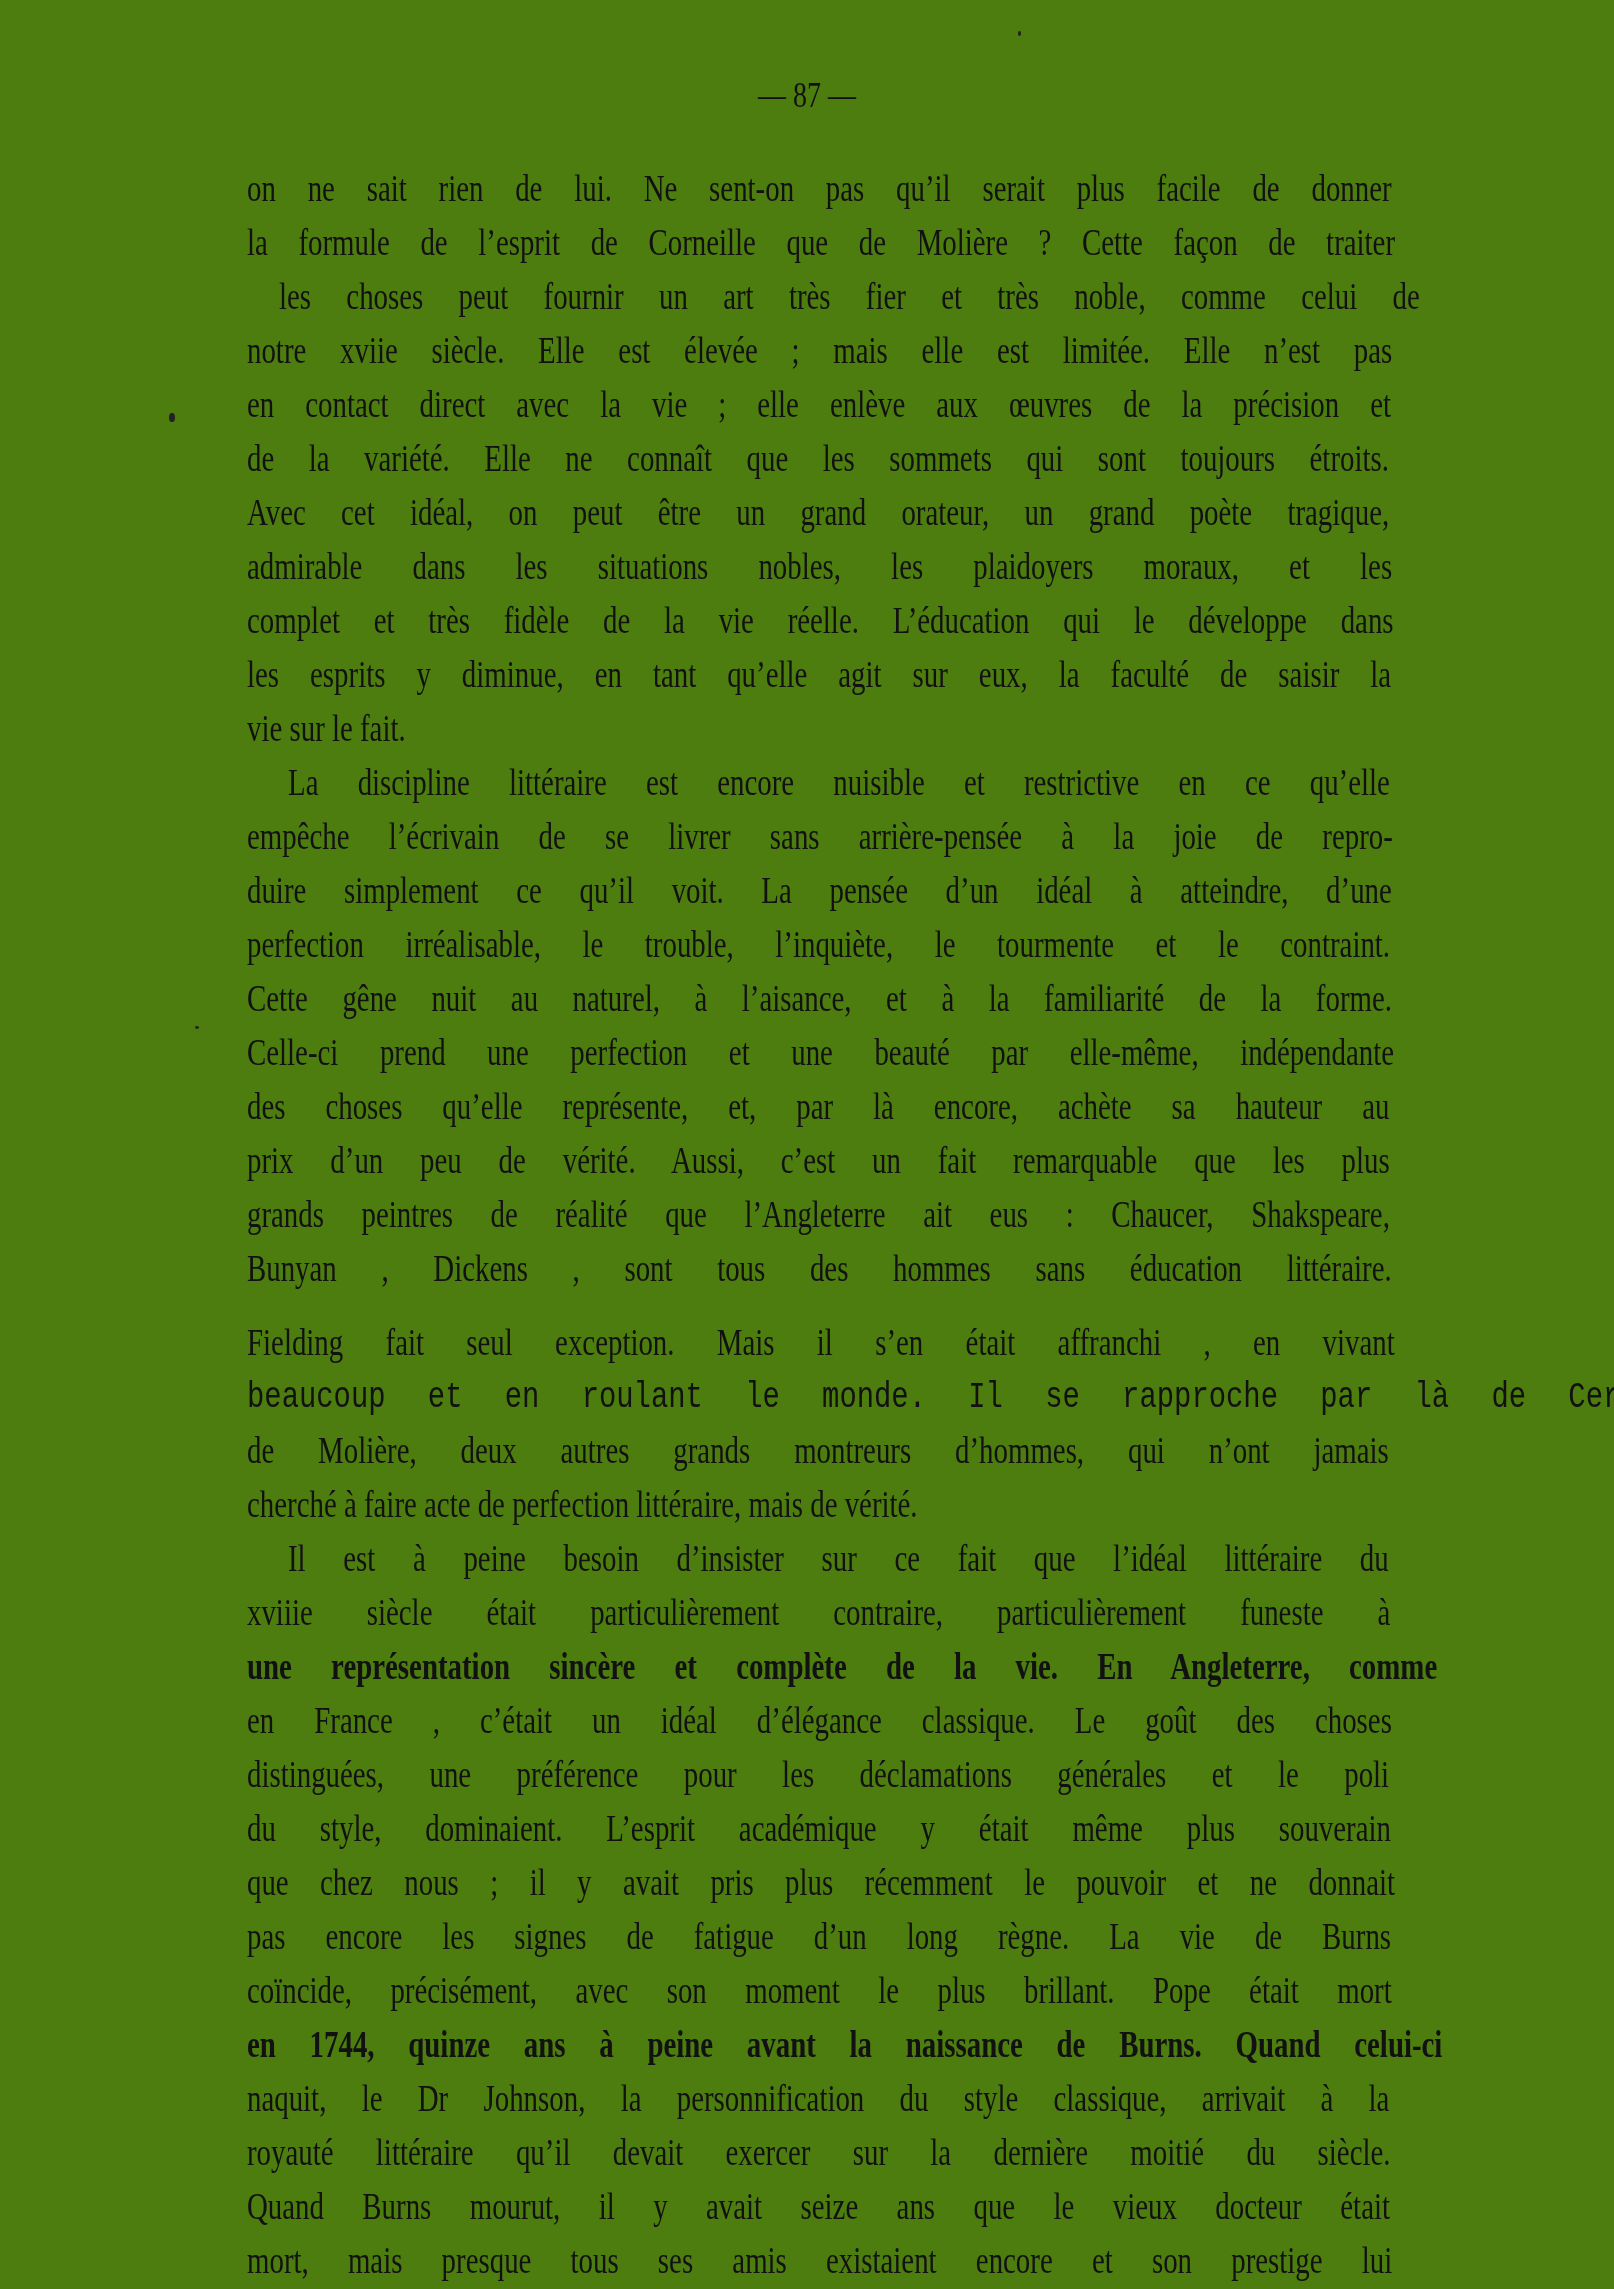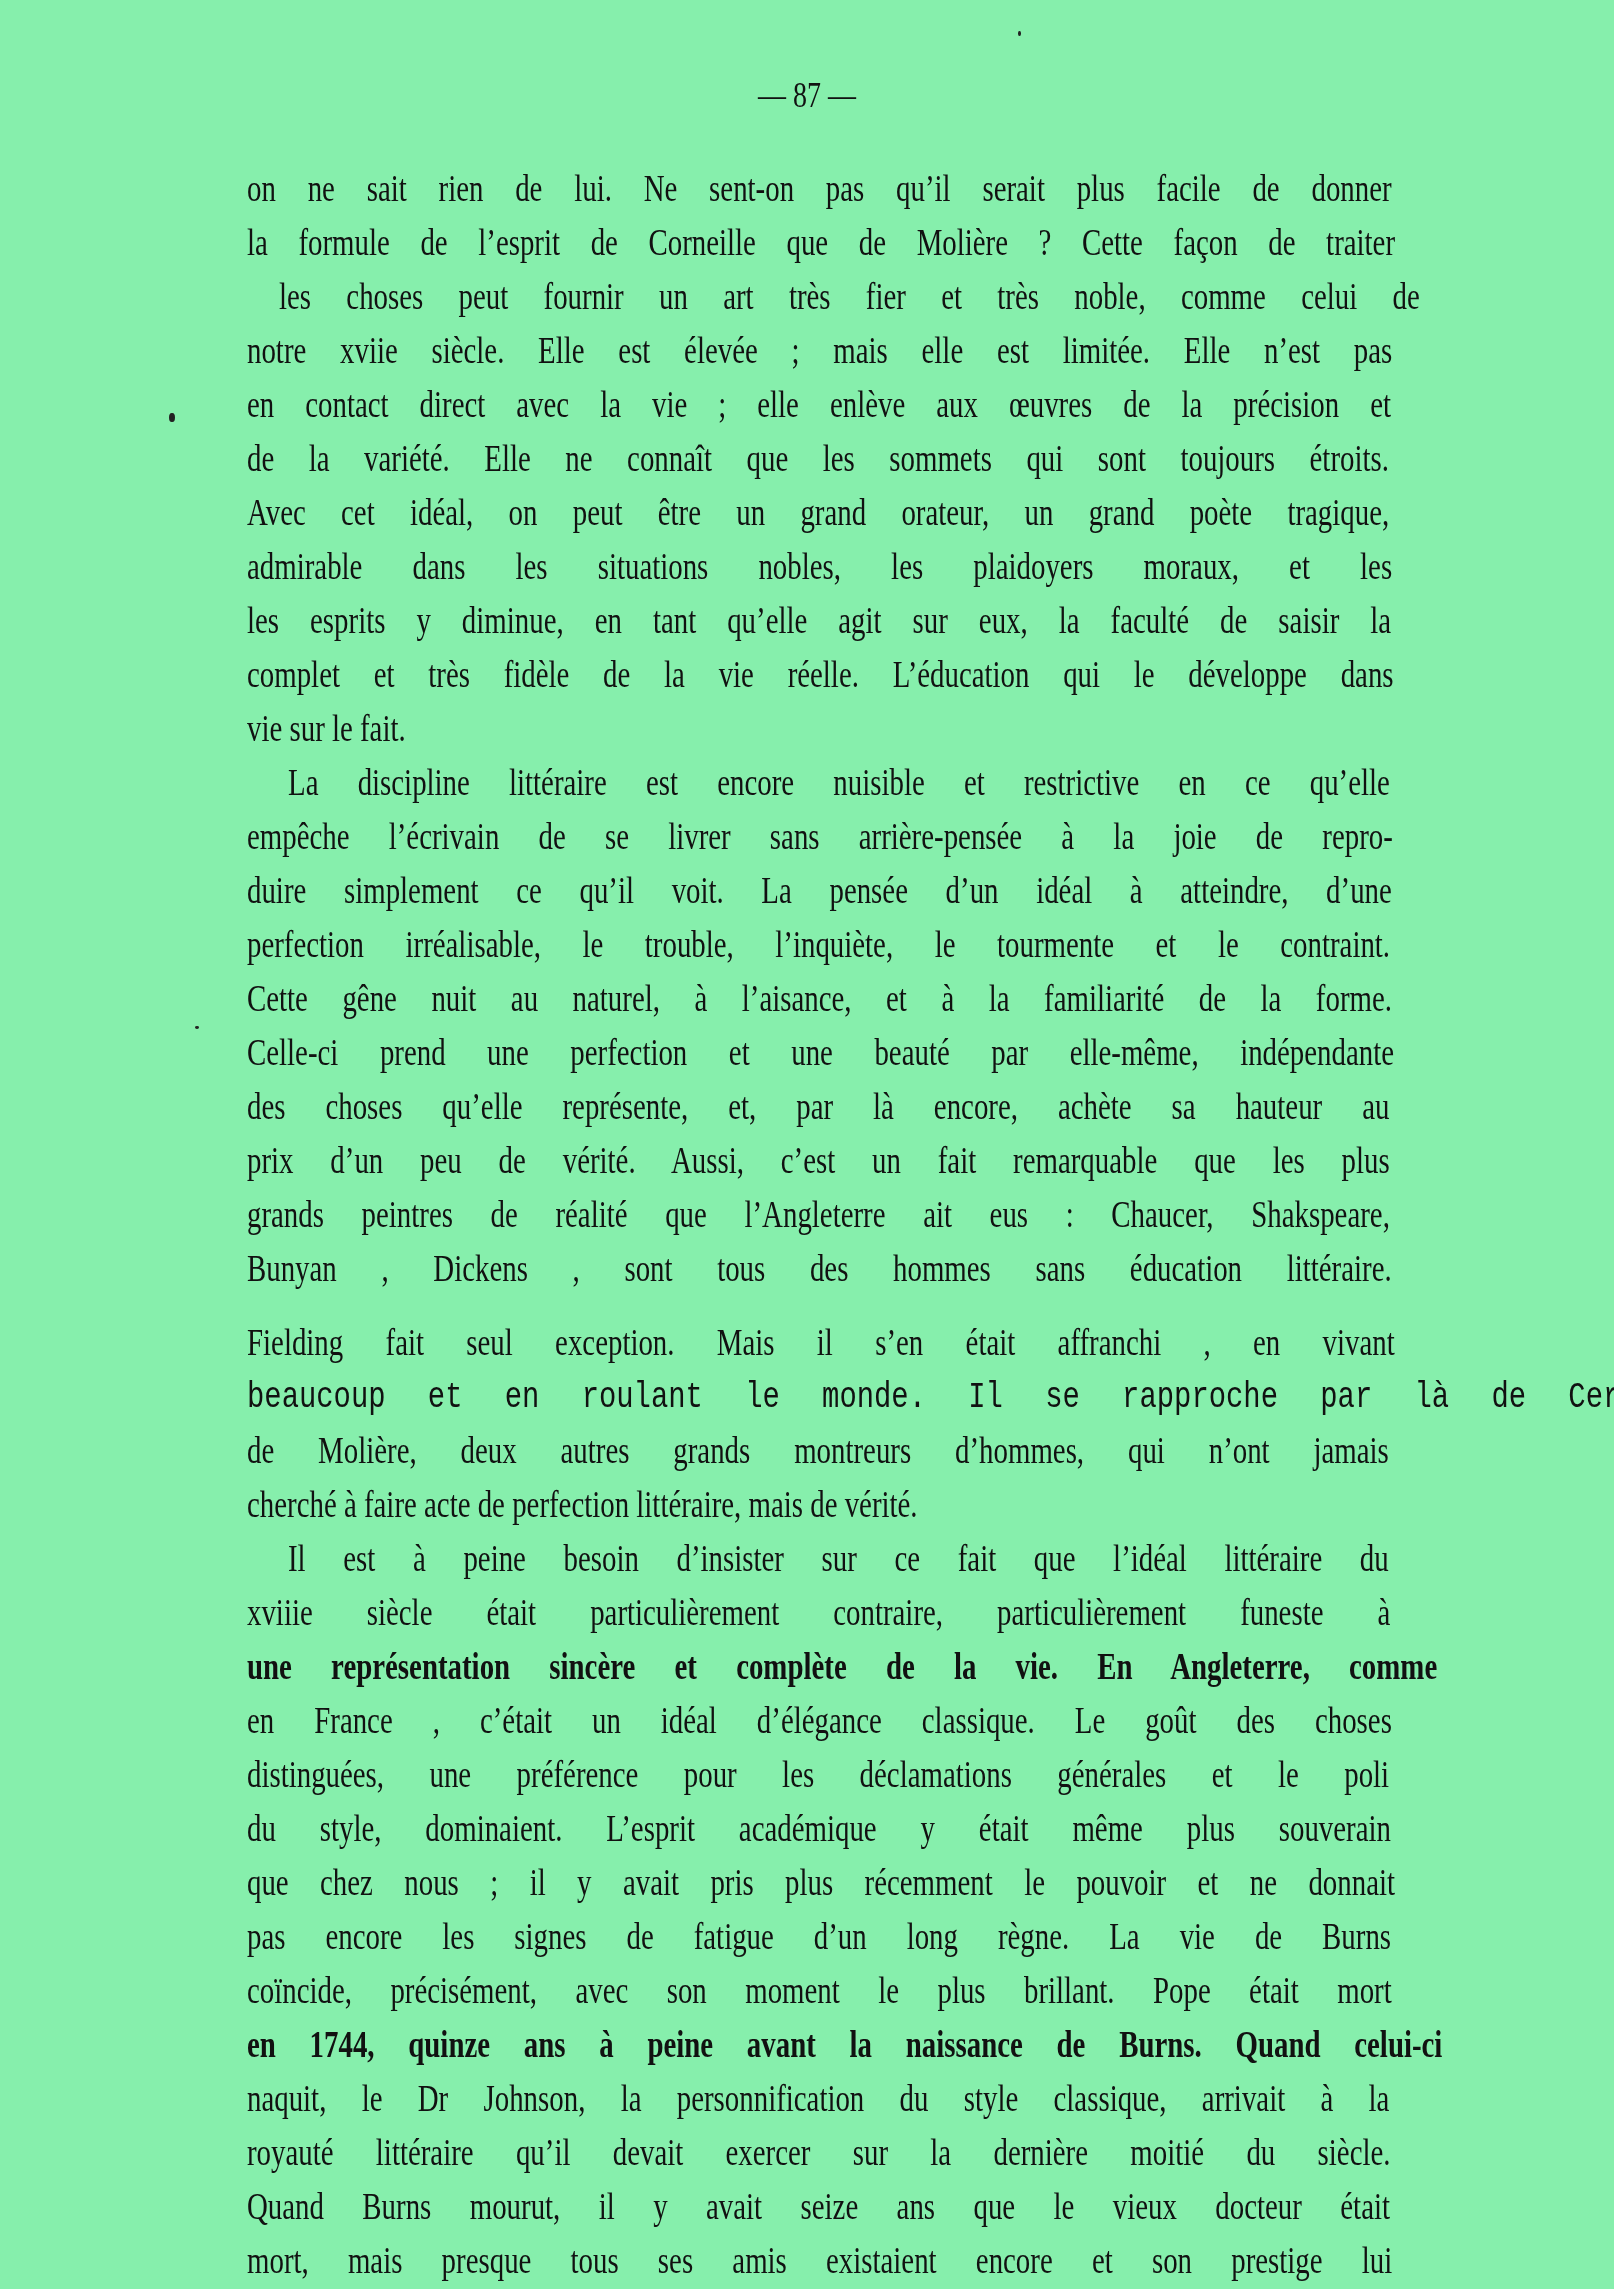--- a/index.html
+++ b/index.html
@@ -1,17 +1,17 @@
 <!DOCTYPE html>
 <html style="font-size:14.8px"><head>
 <meta charset="utf-8">
 <style>
   html, body { margin: 0; padding: 0; background: #ffffff; }
   body { width: 1614px; height: 2290px; position: relative; overflow: hidden; }
-  .page { position: absolute; left: 0; top: 0; width: 1614px; height: 2290px; background: #86efac; }
+  .page { position: absolute; left: 0; top: 0; width: 1614px; height: 2290px; background: #4d7c0f; }
   .folio {
     position: absolute; left: 0; width: 1614px; top: 76px; text-align: center;
     font-family: "Liberation Serif", serif; font-size: 35px; color: #111;
     transform: scaleX(0.8);
   }
   .textblock {
     position: absolute; left: 247px; top: 162px; width: 1143px;
   }
   .line {
     display: block; height: 54px; line-height: 54px;
@@ -33,22 +33,22 @@
   <div class="folio">— 87 —</div>
   <div class="textblock" id="textblock">
       <div class="line" style="text-align: left; text-align-last: left;"><span class="inner" style="word-spacing: 31.5px; transform: scaleX(0.78);">on ne sait rien de lui. Ne sent-on pas qu’il serait plus facile de donner</span></div>
       <div class="line" style="text-align: left; text-align-last: left;"><span class="inner" style="word-spacing: 30px; transform: scaleX(0.78);">la formule de l’esprit de Corneille que de Molière ? Cette façon de traiter</span></div>
       <div class="line" style="text-align: left; text-align-last: left; margin-left: 32px;"><span class="inner" style="word-spacing: 36px; transform: scaleX(0.78);">les choses peut fournir un art très fier et très noble, comme celui de</span></div>
       <div class="line" style="text-align: left; text-align-last: left;"><span class="inner" style="word-spacing: 34px; transform: scaleX(0.78);">notre xviie siècle. Elle est élevée ; mais elle est limitée. Elle n’est pas</span></div>
       <div class="line" style="text-align: left; text-align-last: left;"><span class="inner" style="word-spacing: 30.5px; transform: scaleX(0.78);">en contact direct avec la vie ; elle enlève aux œuvres de la précision et</span></div>
       <div class="line" style="text-align: left; text-align-last: left;"><span class="inner" style="word-spacing: 35px; transform: scaleX(0.78);">de la variété. Elle ne connaît que les sommets qui sont toujours étroits.</span></div>
       <div class="line" style="text-align: left; text-align-last: left;"><span class="inner" style="word-spacing: 36px; transform: scaleX(0.78);">Avec cet idéal, on peut être un grand orateur, un grand poète tragique,</span></div>
       <div class="line" style="text-align: left; text-align-last: left;"><span class="inner" style="word-spacing: 55px; transform: scaleX(0.78);">admirable dans les situations nobles, les plaidoyers moraux, et les</span></div>
+      <div class="line" style="text-align: left; text-align-last: left;"><span class="inner" style="word-spacing: 34px; transform: scaleX(0.78);">complet et très fidèle de la vie réelle. L’éducation qui le développe dans</span></div>
       <div class="line" style="text-align: left; text-align-last: left;"><span class="inner" style="word-spacing: 30.5px; transform: scaleX(0.78);">les esprits y diminue, en tant qu’elle agit sur eux, la faculté de saisir la</span></div>
-      <div class="line" style="text-align: left; text-align-last: left;"><span class="inner" style="word-spacing: 34px; transform: scaleX(0.78);">complet et très fidèle de la vie réelle. L’éducation qui le développe dans</span></div>
       <div class="line last" style="text-align: left; text-align-last: left;"><span class="inner" style="transform: scaleX(0.78);">vie sur le fait.</span></div>
       <div class="line indent" style="text-align: left; text-align-last: left;"><span class="inner" style="word-spacing: 41px; transform: scaleX(0.78);">La discipline littéraire est encore nuisible et restrictive en ce qu’elle</span></div>
       <div class="line" style="text-align: left; text-align-last: left;"><span class="inner" style="word-spacing: 41px; transform: scaleX(0.78);">empêche l’écrivain de se livrer sans arrière-pensée à la joie de repro-</span></div>
       <div class="line" style="text-align: left; text-align-last: left;"><span class="inner" style="word-spacing: 39px; transform: scaleX(0.78);">duire simplement ce qu’il voit. La pensée d’un idéal à atteindre, d’une</span></div>
       <div class="line" style="text-align: left; text-align-last: left;"><span class="inner" style="word-spacing: 44px; transform: scaleX(0.78);">perfection irréalisable, le trouble, l’inquiète, le tourmente et le contraint.</span></div>
       <div class="line" style="text-align: left; text-align-last: left;"><span class="inner" style="word-spacing: 35px; transform: scaleX(0.78);">Cette gêne nuit au naturel, à l’aisance, et à la familiarité de la forme.</span></div>
       <div class="line" style="text-align: left; text-align-last: left;"><span class="inner" style="word-spacing: 44px; transform: scaleX(0.78);">Celle-ci prend une perfection et une beauté par elle-même, indépendante</span></div>
       <div class="line" style="text-align: left; text-align-last: left;"><span class="inner" style="word-spacing: 42px; transform: scaleX(0.78);">des choses qu’elle représente, et, par là encore, achète sa hauteur au</span></div>
       <div class="line" style="text-align: left; text-align-last: left;"><span class="inner" style="word-spacing: 38px; transform: scaleX(0.78);">prix d’un peu de vérité. Aussi, c’est un fait remarquable que les plus</span></div>
       <div class="line" style="text-align: left; text-align-last: left;"><span class="inner" style="word-spacing: 39px; transform: scaleX(0.78);">grands peintres de réalité que l’Angleterre ait eus : Chaucer, Shakspeare,</span></div>

